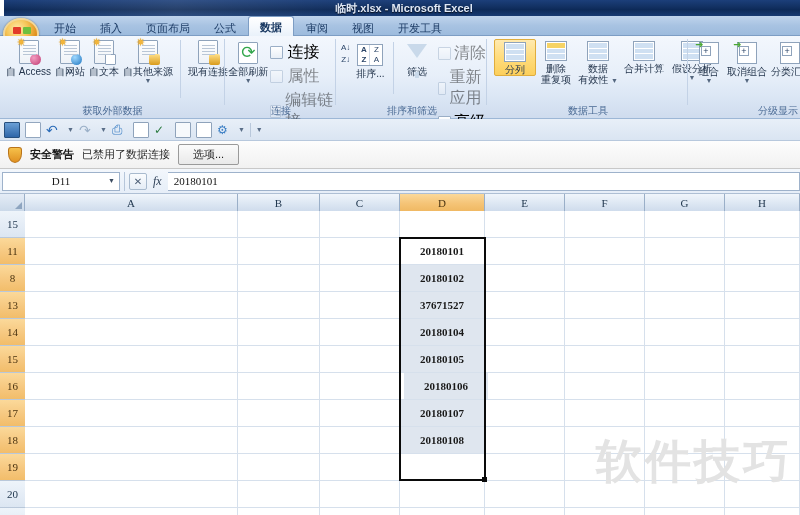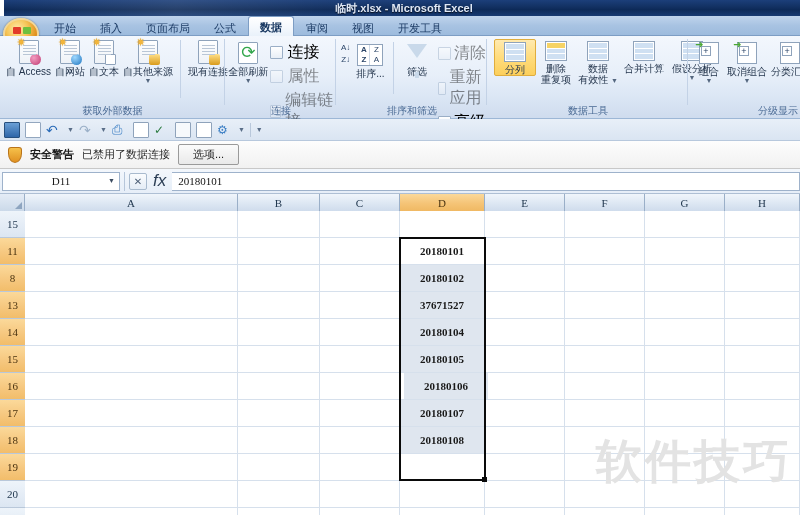--- a/index.html
+++ b/index.html
@@ -183,21 +183,21 @@
     font-size: 11px; color: #1a1a1a; font-family: "Liberation Serif", serif;
   }
   .namebox .dd { position:absolute; right:4px; font-size:7px; color:#3c4c61; }
   .fsep { width: 1px; height: 19px; background: #b6c6da; margin: 0 4px; }
   .fbtn {
     width: 18px; height: 17px; border: 1px solid #a8bace; border-radius: 2px;
     background: linear-gradient(180deg,#fafcfe 0%, #e4ecf6 100%);
     display: flex; align-items: center; justify-content: center;
     font-size: 10px; color: #4a5d75;
   }
-  .fx { font-family: Liberation Sans, sans-serif; font-style: italic; font-size: 17px; color: #2d3f56; padding: 0 6px; }
+  .fx { font-family: Liberation Serif, serif; font-style: italic; font-size: 12px; color: #2d3f56; padding: 0 6px; }
   .finput {
     flex: 1; height: 19px; background: #fff; border: 1px solid #9eb2cb; border-left: none;
     display: flex; align-items: center; padding-left: 6px;
     font-size: 11px; color: #111; font-family: "Liberation Serif", serif;
   }
 
   
   .gridarea { position: absolute; left: 0; top: 194px; width: 800px; height: 321px; background: #fff; overflow: hidden; }
 
   .colhdr { position: absolute; left: 0; top: 0; height: 17px; width: 800px;

